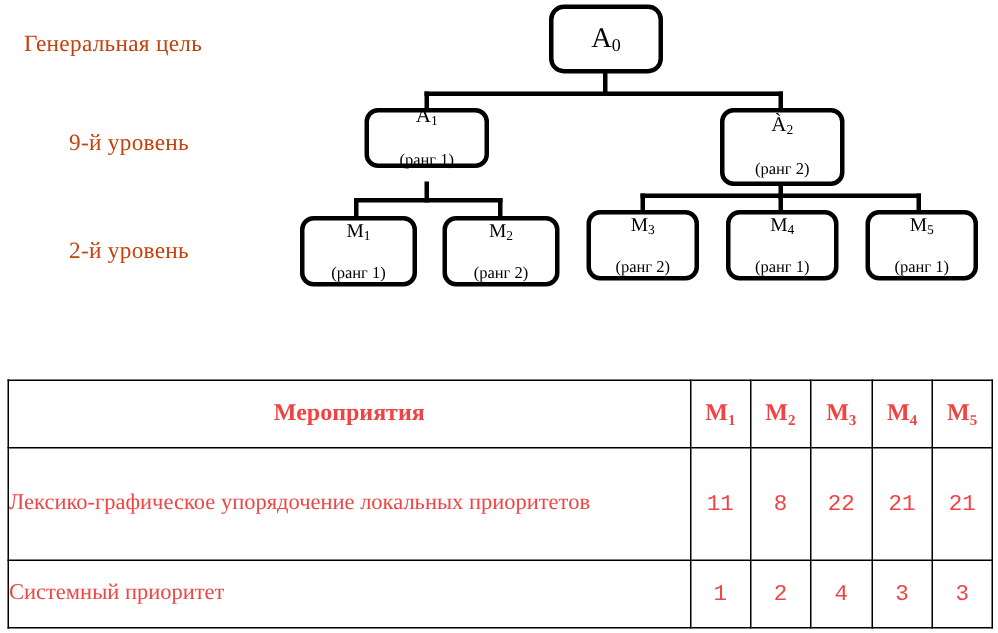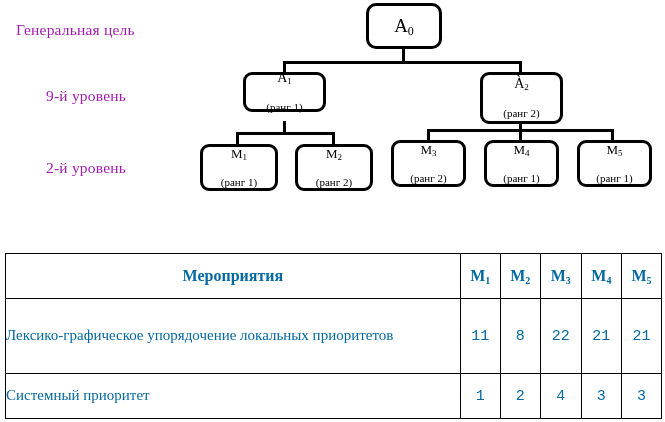--- a/index.html
+++ b/index.html
@@ -28,21 +28,21 @@
     position: absolute;
     left: 0; top: 0;
     width: 665px;
     height: 240px;
   }
 
   .level-label {
     position: absolute;
     font-family: "Liberation Serif", "DejaVu Serif", serif;
     font-size: 15.5px;
-    color: #a21caf;
+    color: #c2410c;
     white-space: nowrap;
     letter-spacing: 0.2px;
   }
   #label-goal   { left: 16px;  top: 21px; }
   #label-lvl1   { left: 46px;  top: 87px; }
   #label-lvl2   { left: 46px;  top: 159px; }
 
   .node {
     position: absolute;
     box-sizing: border-box;
@@ -110,21 +110,21 @@
     top: 253px;
     width: 657px;
     border-collapse: collapse;
     table-layout: fixed;
     background: #ffffff;
   }
   #results-table td, #results-table th {
     border: 1.6px solid #000000;
     padding: 0;
     vertical-align: middle;
-    color: #0369a1;
+    color: #ef4444;
   }
   .col-label { width: 454px; }
   .col-m     { width: 40px; }
   .col-m-wide{ width: 41px; }
 
   .th-label {
     text-align: center;
     font-weight: bold;
     font-size: 16px;
     height: 44px;

